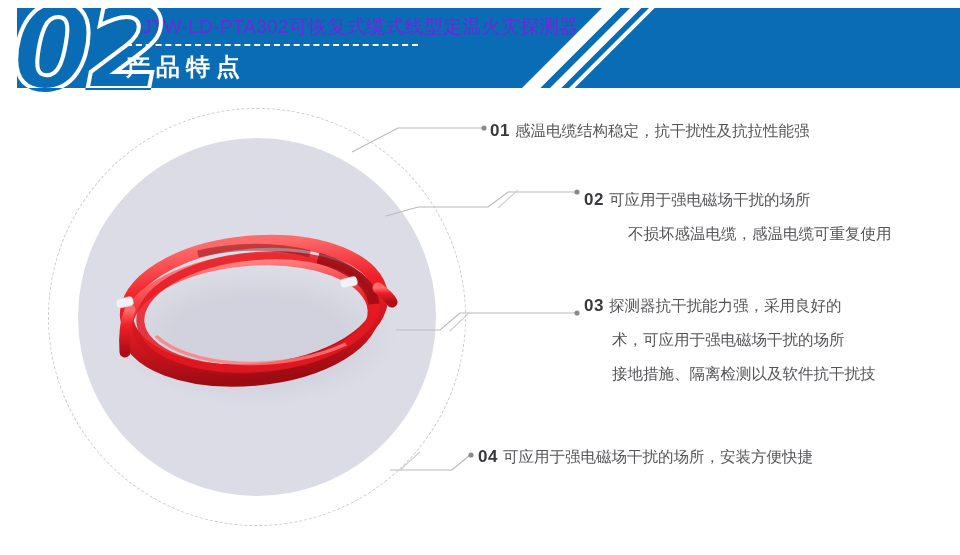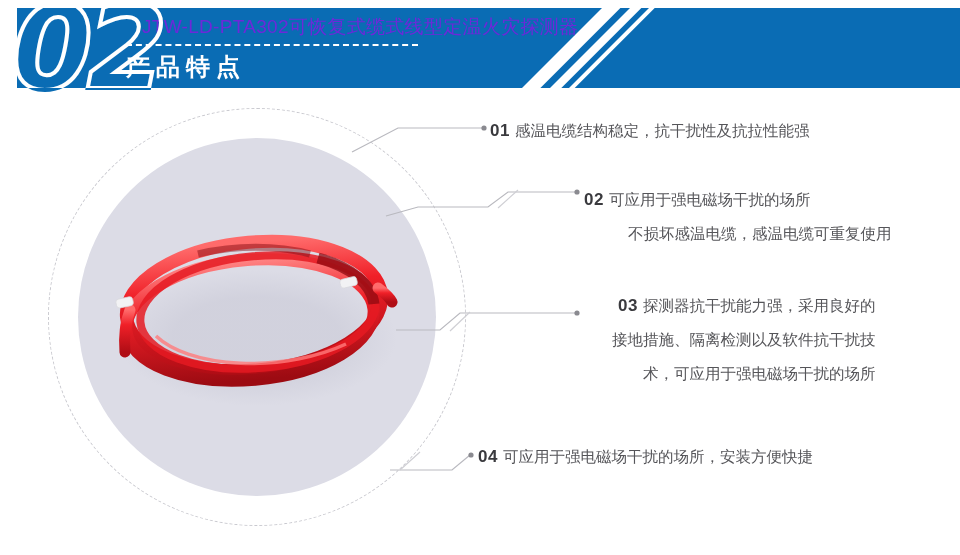--- a/index.html
+++ b/index.html
@@ -121,21 +121,21 @@
     font-weight:700;color:#3a3a3e;
     font-size:17px;margin-right:5px;letter-spacing:0.5px;
   }
   .feature-line{
     display:block;color:#555559;font-size:15.5px;
     margin-top:13px;
   }
   #feature-1{left:490px;top:121px;}
   #feature-2{left:584px;top:190px;}
   #feature-2 .feature-line{margin-left:44px;}
-  #feature-3{left:584px;top:296px;text-align:right;}
+  #feature-3{left:584px;top:296px;}
   #feature-3 .feature-line{margin-left:28px;}
   #feature-4{left:478px;top:447px;}
 </style>
 </head>
 <body>
 
 <div id="header">
   <div id="header-bar">
     <div class="stripe" id="stripe-1"></div>
     <div class="stripe" id="stripe-2"></div>
@@ -226,19 +226,19 @@
   <span class="num">01</span><span>感温电缆结构稳定，抗干扰性及抗拉性能强</span>
 </div>
 
 <div class="feature" id="feature-2">
   <span class="num">02</span><span>可应用于强电磁场干扰的场所</span>
   <span class="feature-line">不损坏感温电缆，感温电缆可重复使用</span>
 </div>
 
 <div class="feature" id="feature-3">
   <span class="num">03</span><span>探测器抗干扰能力强，采用良好的</span>
+  <span class="feature-line">术，可应用于强电磁场干扰的场所</span>
   <span class="feature-line">接地措施、隔离检测以及软件抗干扰技</span>
-  <span class="feature-line">术，可应用于强电磁场干扰的场所</span>
 </div>
 
 <div class="feature" id="feature-4">
   <span class="num">04</span><span>可应用于强电磁场干扰的场所，安装方便快捷</span>
 </div>
 
 </body></html>

